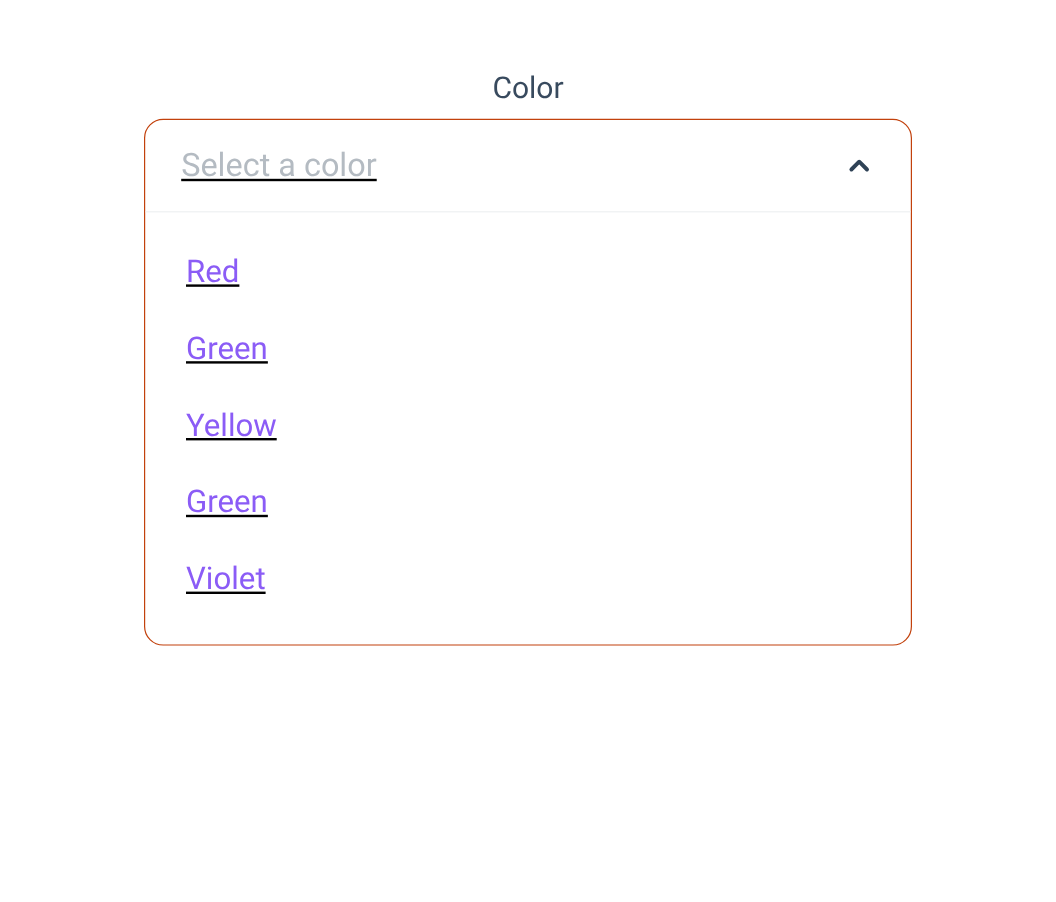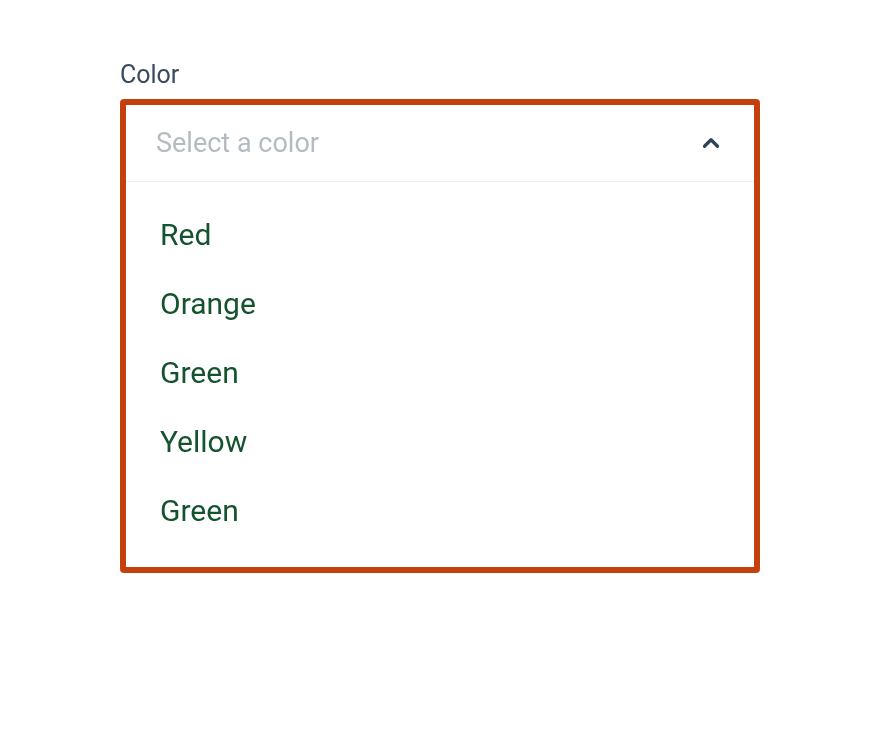--- a/index.html
+++ b/index.html
@@ -12,26 +12,28 @@
       width: 880px;
       height: 752px;
       background: #ffffff;
       padding: 60px 120px;
     }
     .field-label {
       font-size: 25px;
       color: #384a5e;
       margin-bottom: 10px;
       font-weight: 400;
+      text-align: center;
     }
     .select-container {
-      border: 6px solid #c2410c;
-      border-radius: 4px;
+      border: 1px solid #c2410c;
+      border-radius: 16px;
       background: #ffffff;
       overflow: hidden;
+      text-decoration: underline;
     }
     .select-trigger {
       display: flex;
       align-items: center;
       justify-content: space-between;
       padding: 22px 30px;
       cursor: pointer;
       border-bottom: 1px solid #eef0f2;
     }
     .select-placeholder {
@@ -45,22 +47,22 @@
       align-items: center;
     }
     .chevron-icon svg {
       width: 26px;
       height: 26px;
     }
     .options-list {
       padding: 18px 0 22px 0;
     }
     .option-item {
-      font-size: 30px;
-      color: #14532d;
+      font-size: 26px;
+      color: #8b5cf6;
       padding: 17px 34px;
       cursor: pointer;
       font-weight: 400;
     }
   </style>
 </head>
 <body>
 
 <div class="field-label">Color</div>
 
@@ -68,18 +70,18 @@
   <div class="select-trigger">
     <span class="select-placeholder">Select a color</span>
     <span class="chevron-icon">
       <svg viewBox="0 0 24 24" fill="none" stroke="currentColor" stroke-width="3" stroke-linecap="round" stroke-linejoin="round">
         <polyline points="6 15 12 9 18 15"></polyline>
       </svg>
     </span>
   </div>
   <div class="options-list">
     <div class="option-item">Red</div>
-    <div class="option-item">Orange</div>
     <div class="option-item">Green</div>
     <div class="option-item">Yellow</div>
     <div class="option-item">Green</div>
+    <div class="option-item">Violet</div>
   </div>
 </div>
 
 </body></html>

